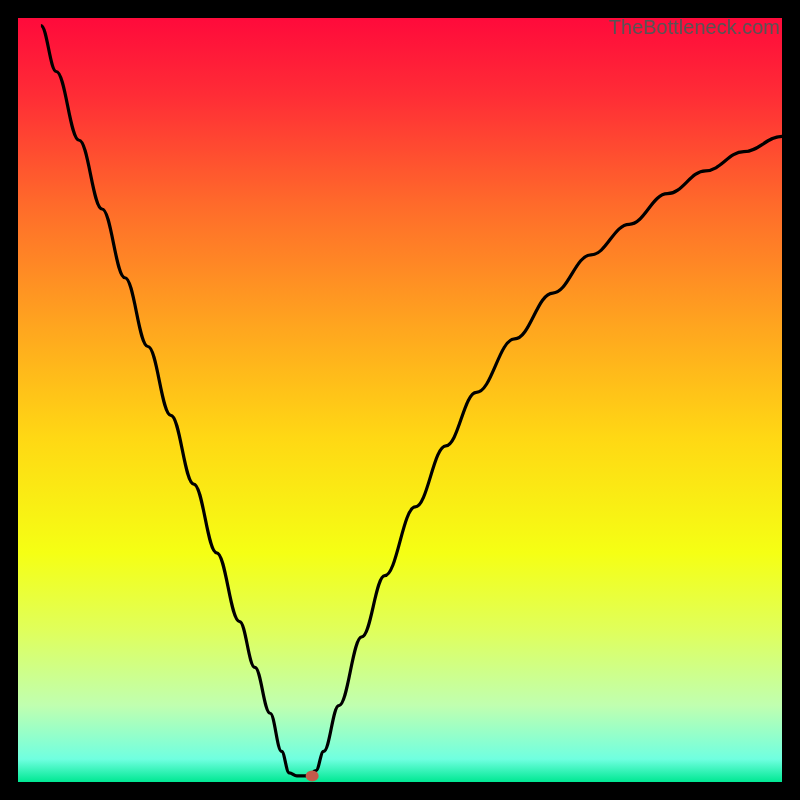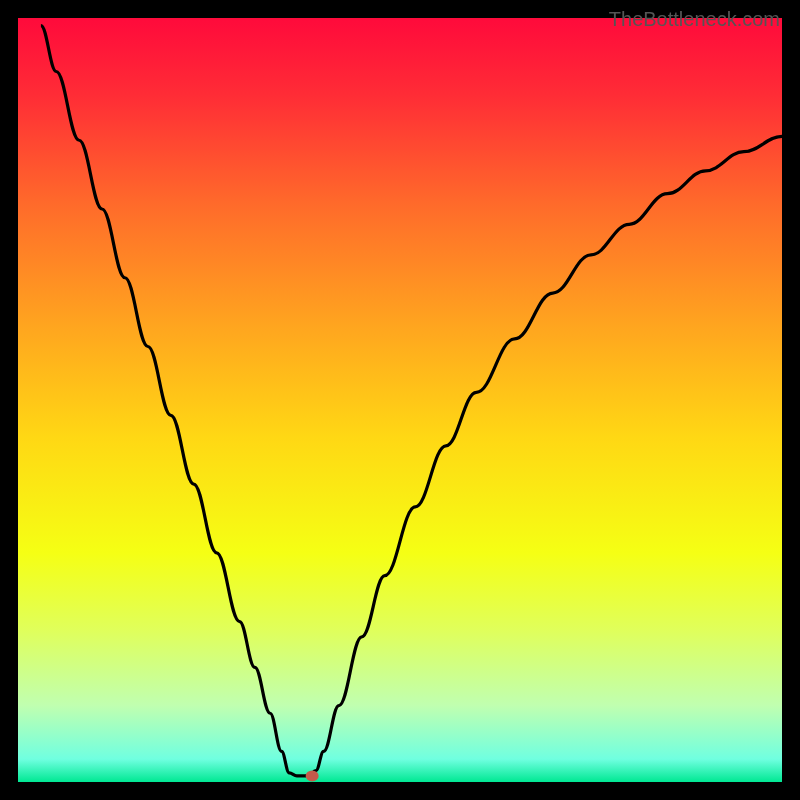--- a/index.html
+++ b/index.html
@@ -20,21 +20,21 @@
   }
   .plot-area {
     position: absolute;
     left: 0;
     top: 0;
     width: 764px;
     height: 764px;
   }
   .watermark {
     position: absolute;
-    top: 8px;
+    top: 16px;
     right: 20px;
     color: #555;
     font-size: 20px;
     font-weight: 500;
     z-index: 10;
   }
 </style>
 </head>
 <body>
 

